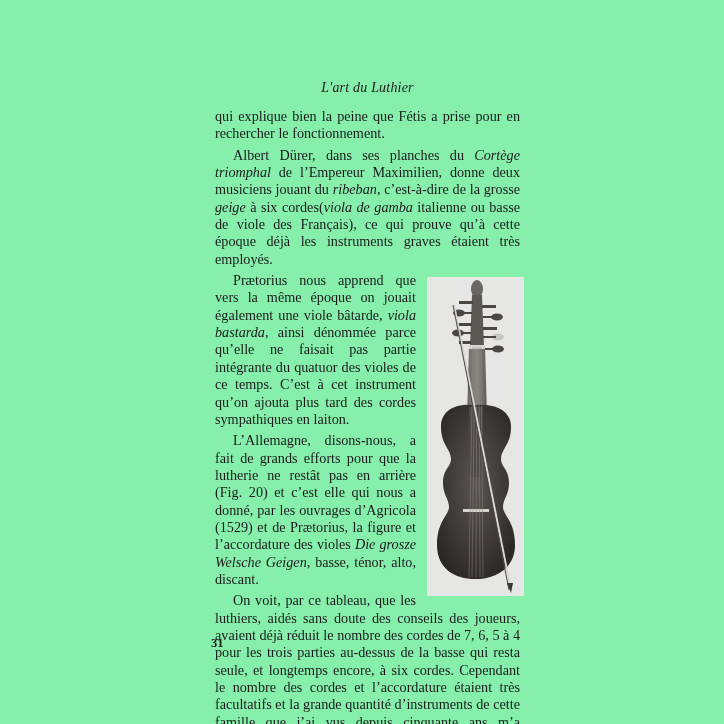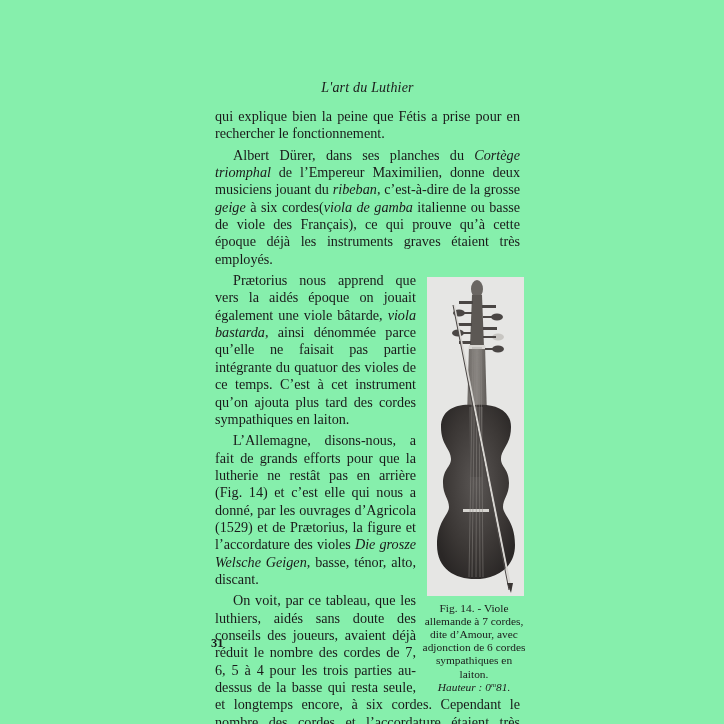--- a/index.html
+++ b/index.html
@@ -181,32 +181,28 @@
             <line x1="50" y1="70" x2="49" y2="300"></line>
             <line x1="52" y1="70" x2="53" y2="300"></line>
             <line x1="54" y1="70" x2="56" y2="300"></line>
           </g>
 
           <line x1="27" y1="28" x2="84" y2="313" stroke="#d8d6d2" stroke-width="2"></line>
           <line x1="26" y1="28" x2="82" y2="313" stroke="#4a4644" stroke-width="1"></line>
           <path d="M80 306 L86 306 L84 316 Z" fill="#3a3634"></path>
         </svg>
       </div>
-      <div class="figure-caption">
-        <span>Fig. 14. - Viole allemande à 7 cordes, dite d’Amour, avec adjonction de 6 cordes sympathiques en laiton.</span>
-        <span class="height"><span>Hauteur : 0</span><sup>m</sup><span>81.</span></span>
-      </div>
     </div>
 
     <p class="indent">
-      <span>Prætorius nous apprend que vers la aidés époque on jouait également une viole bâtarde, </span><em>viola bastarda</em><span>, ainsi dénommée parce qu’elle ne faisait pas partie intégrante du quatuor des violes de ce temps. C’est à cet instrument qu’on ajouta plus tard des cordes sympathiques en laiton.</span>
-    </p>
-
-    <p class="indent">
-      <span>L’Allemagne, disons-nous, a fait de grands efforts pour que la lutherie ne restât pas en arrière (Fig. 14) et c’est elle qui nous a donné, par les ouvrages d’Agricola (1529) et de Prætorius, la figure et l’accordature des violes </span><em>Die grosze Welsche Geigen</em><span>, basse, ténor, alto, discant.</span>
+      <span>Prætorius nous apprend que vers la même époque on jouait également une viole bâtarde, </span><em>viola bastarda</em><span>, ainsi dénommée parce qu’elle ne faisait pas partie intégrante du quatuor des violes de ce temps. C’est à cet instrument qu’on ajouta plus tard des cordes sympathiques en laiton.</span>
+    </p>
+
+    <p class="indent">
+      <span>L’Allemagne, disons-nous, a fait de grands efforts pour que la lutherie ne restât pas en arrière (Fig. 20) et c’est elle qui nous a donné, par les ouvrages d’Agricola (1529) et de Prætorius, la figure et l’accordature des violes </span><em>Die grosze Welsche Geigen</em><span>, basse, ténor, alto, discant.</span>
     </p>
 
     <p class="indent">
       <span>On voit, par ce tableau, que les luthiers, aidés sans doute des conseils des joueurs, avaient déjà réduit le nombre des cordes de 7, 6, 5 à 4 pour les trois parties au-dessus de la basse qui resta seule, et longtemps encore, à six cordes. Cependant le nombre des cordes et l’accordature étaient très facultatifs et la grande quantité d’instruments de cette famille que j’ai vus depuis cinquante ans m’a convaincu que rien n’était absolument fixe, ni comme forme, ni comme taille, ni comme diapason. On s’était aperçu cependant de ce fait physique, que la quantité de son d’un instrument à cordes et à archet est toujours en</span>
     </p>
 
   </div>
 
   <div class="page-number">31</div>
 

